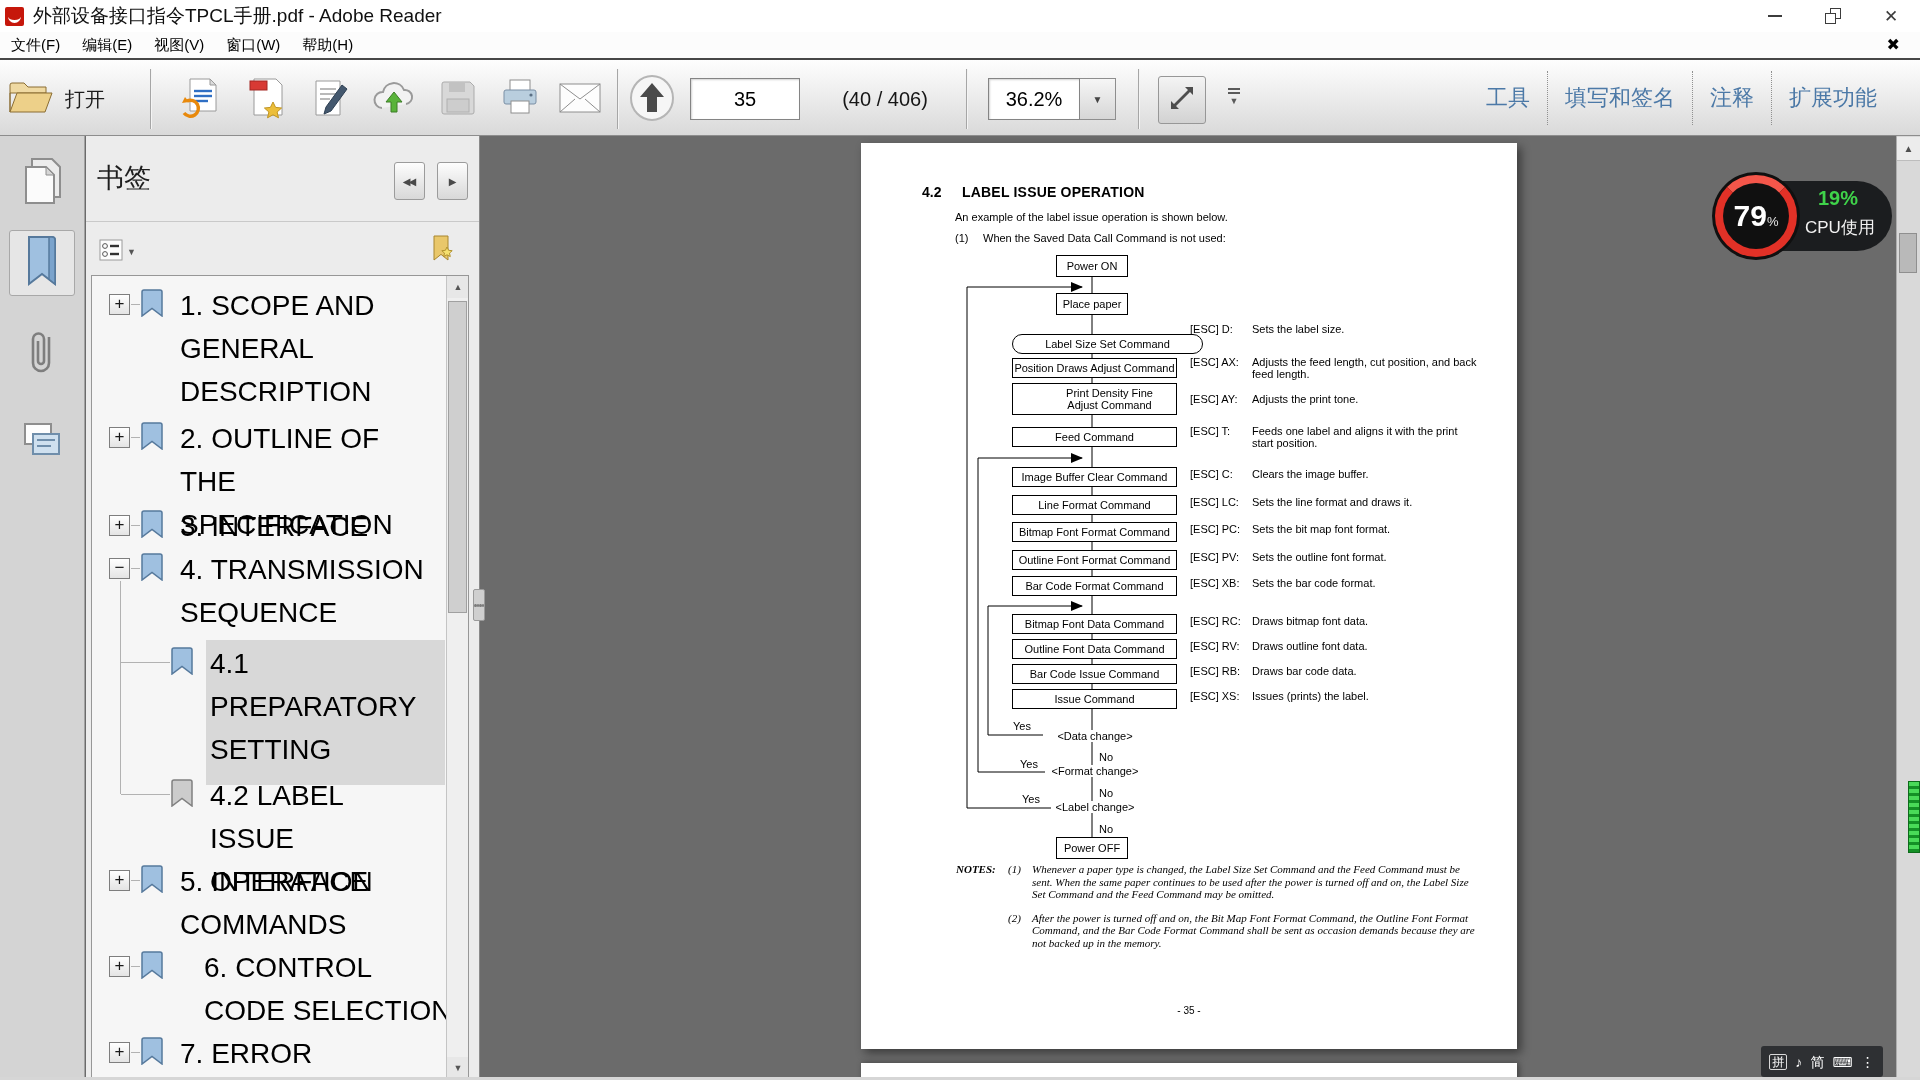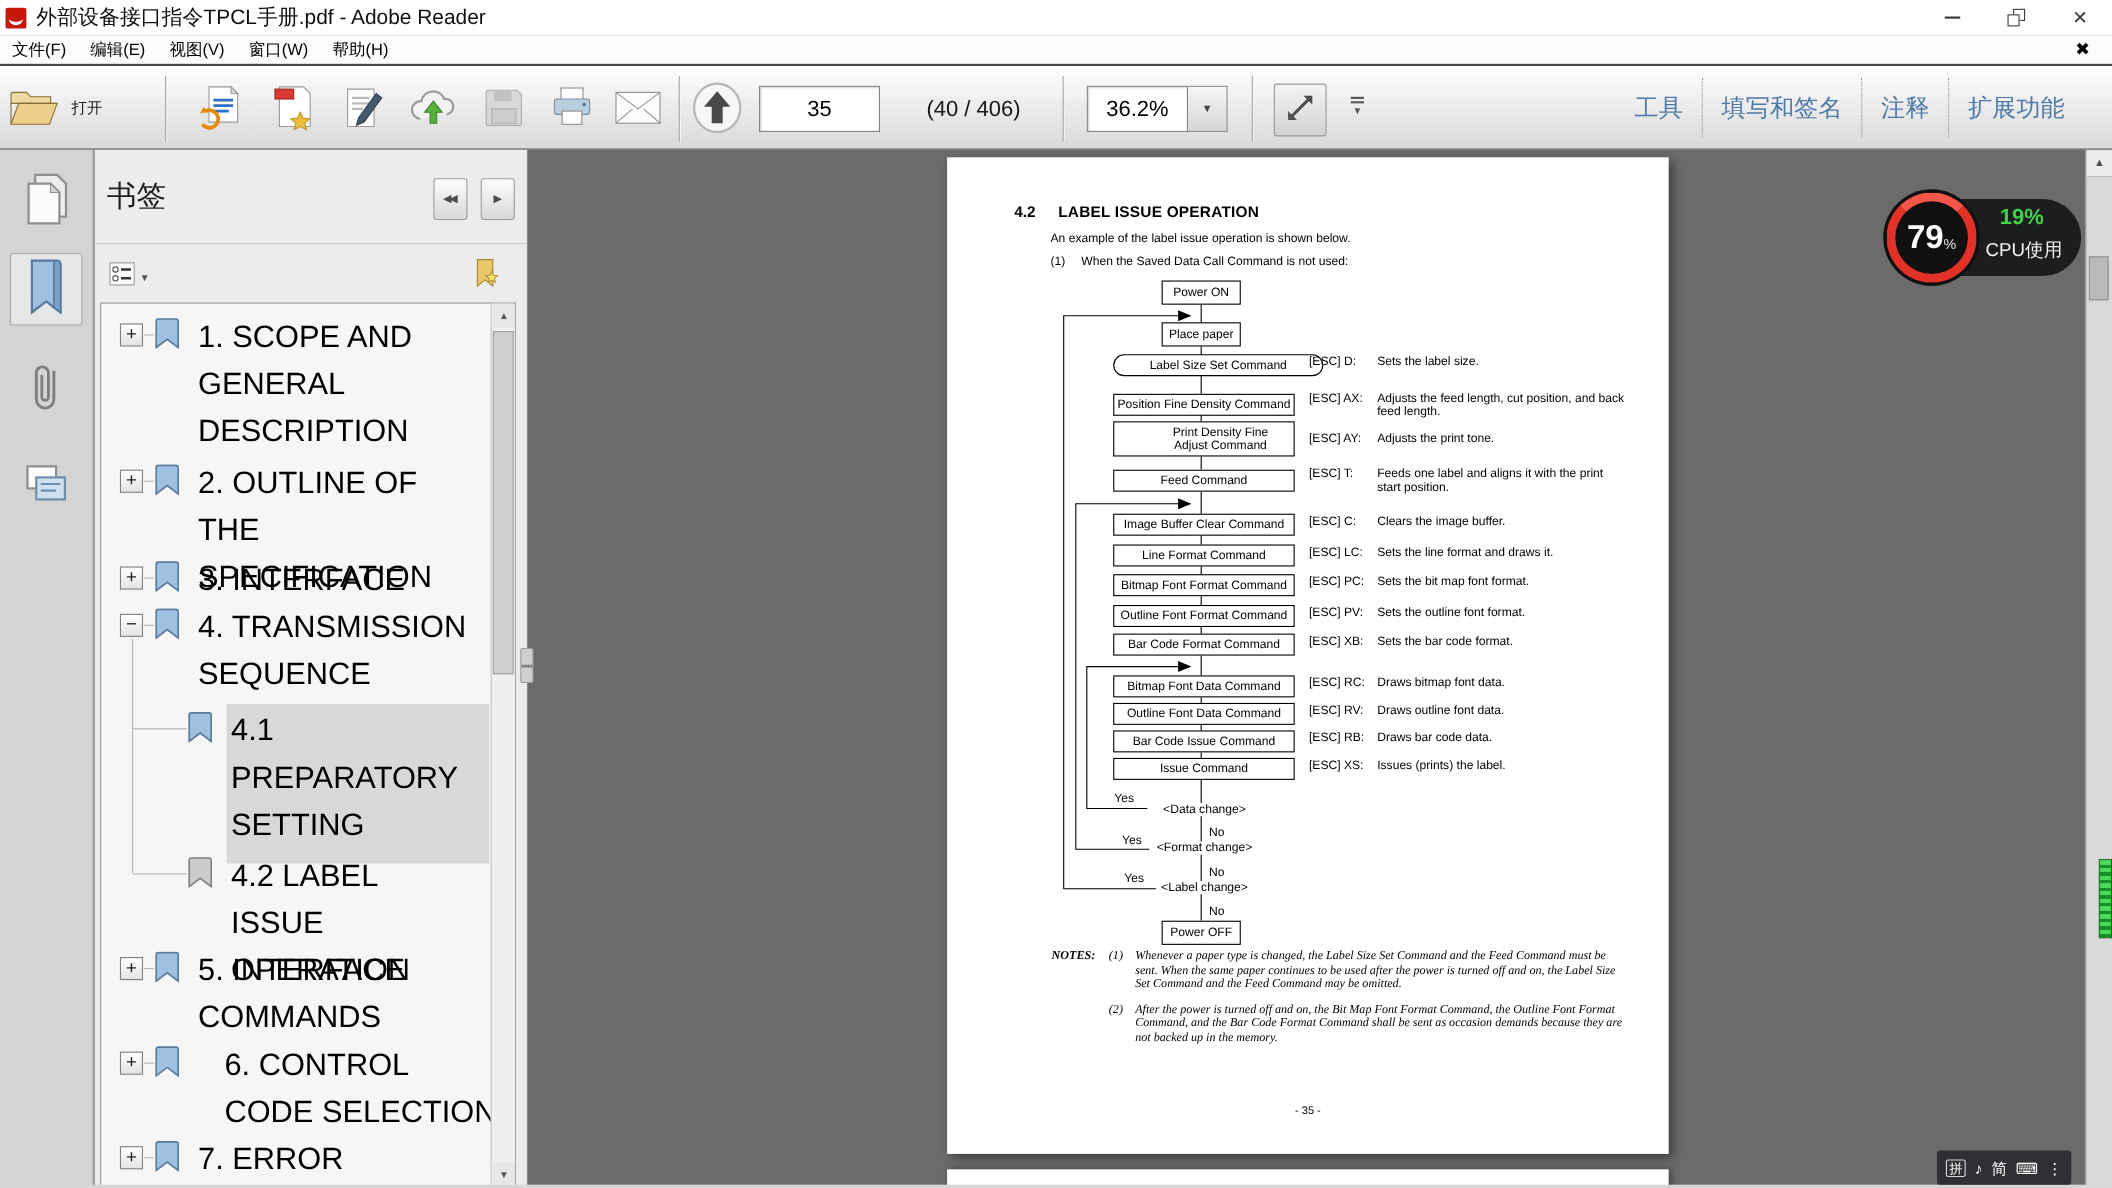--- a/index.html
+++ b/index.html
@@ -21,21 +21,21 @@
 .g-close{font-size:17px;color:#3c3c3c;line-height:1}
 
 
 .menubar{position:absolute;top:32px;left:0;width:100%;height:26px;background:#fcfcfc;display:flex;align-items:center;font-size:15px;z-index:49}
 .menu-item{padding:0 11px;height:100%;display:flex;align-items:center;color:#000}
 .menu-close{position:absolute;right:20px;top:3px;font-size:16px;font-weight:bold;color:#000}
 
 
 .toolbar{position:absolute;top:58px;left:0;width:100%;height:78px;border-top:2px solid #474747;border-bottom:1px solid #8d8d8d;
  background:linear-gradient(#fefefe,#d9d9d9);z-index:48}
-.tb-open{position:absolute;left:8px;top:14px;width:122px;height:50px;display:flex;align-items:center;gap:11px;font-size:14px;color:#1c1c1c}
+.tb-open{position:absolute;left:8px;top:14px;width:122px;height:50px;display:flex;align-items:center;gap:11px;font-size:20px;color:#1c1c1c}
 .tb-btn{position:absolute;top:16px;width:48px;height:48px;display:flex;align-items:center;justify-content:center;border-radius:3px}
 .tb-sep{position:absolute;top:9px;width:1px;height:60px;background:#a6a6a6;box-shadow:1px 0 0 #f4f4f4}
 .tb-field{position:absolute;top:18px;height:42px;background:#fff;border:1px solid #848484;text-align:center;font-size:20px;color:#000;
  box-shadow:inset 1px 1px 2px rgba(0,0,0,.18);font-family:inherit}
 .tb-count{position:absolute;top:18px;height:42px;display:flex;align-items:center;justify-content:center;font-size:20px;color:#161616}
 .zoom-dd{position:absolute;left:1080px;top:18px;width:36px;height:42px;border:1px solid #8e8e8e;border-left:none;
  background:linear-gradient(#f6f6f6,#d6d6d6);display:flex;align-items:center;justify-content:center;font-size:10px;color:#444}
 .fit-btn{border:1px solid #979797;background:linear-gradient(#f4f4f4,#d2d2d2)}
 .more-btn{position:absolute;left:1222px;top:28px;width:24px;height:24px;display:flex;flex-direction:column;align-items:center;gap:2px}
 .more-btn i{width:12px;height:2px;background:#5a5a5a}
@@ -414,26 +414,26 @@
           <line x1="231" y1="134" x2="231" y2="694" stroke="#000"></line>
           <polyline points="221,144 106,144 106,665 190,665" fill="none" stroke="#000"></polyline>
           <polygon points="210,139 222,144 210,149" fill="#000"></polygon>
           <polyline points="221,315 117,315 117,629 184,629" fill="none" stroke="#000"></polyline>
           <polygon points="210,310 222,315 210,320" fill="#000"></polygon>
           <polyline points="221,463 127,463 127,592 182,592" fill="none" stroke="#000"></polyline>
           <polygon points="210,458 222,463 210,468" fill="#000"></polygon>
         </svg>
       <div class="fbox" style="left: 195px; top: 112px; width: 72px; height: 22px;">Power ON</div>
           <div class="fbox" style="left: 195px; top: 150px; width: 72px; height: 22px;">Place paper</div>
-          <div class="fbox" style="left: 151px; top: 179px; width: 191px; height: 20px; border-radius: 10px;">Label Size Set Command</div>
+          <div class="fbox" style="left: 151px; top: 191px; width: 191px; height: 20px; border-radius: 10px;">Label Size Set Command</div>
           <div class="fdesc" style="top: 181px;">
             <span class="code">[ESC] D:</span>
             <span class="dtxt">Sets the label size.</span>
           </div>
-          <div class="fbox" style="left: 151px; top: 215px; width: 165px; height: 20px;">Position Fine Density Command</div>
+          <div class="fbox" style="left: 151px; top: 215px; width: 165px; height: 20px;">Position Draws Adjust Command</div>
           <div class="fdesc" style="top: 214px;">
             <span class="code">[ESC] AX:</span>
             <span class="dtxt">Adjusts the feed length, cut position, and back feed length.</span>
           </div>
           <div class="fbox" style="left: 151px; top: 240px; width: 165px; height: 32px; padding-left: 30px;">Print Density Fine
 Adjust Command</div>
           <div class="fdesc" style="top: 251px;">
             <span class="code">[ESC] AY:</span>
             <span class="dtxt">Adjusts the print tone.</span>
           </div>

